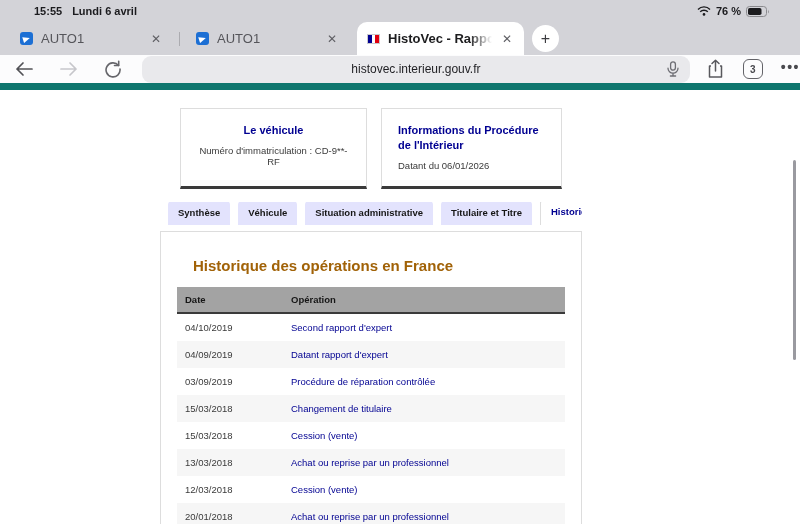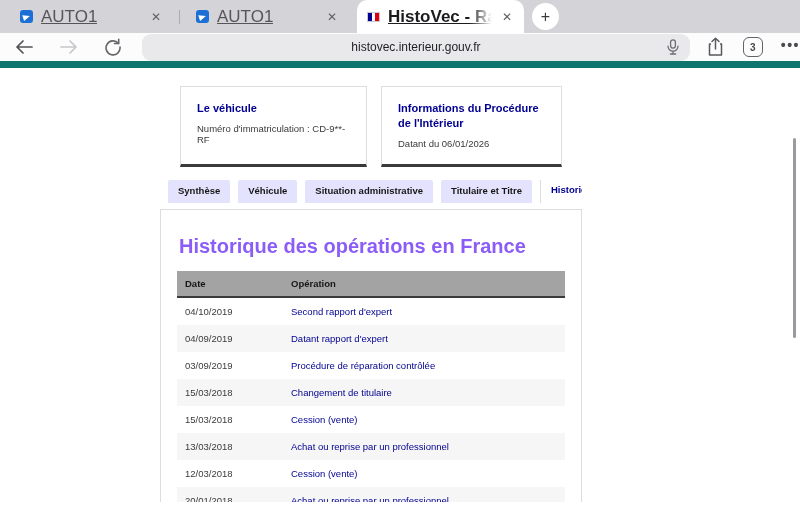--- a/index.html
+++ b/index.html
@@ -10,21 +10,21 @@
   
   .status-bar { height:22px; background:#d3d3d8; display:flex; align-items:center; justify-content:space-between; padding:0 30px 0 34px; }
   .status-left { display:flex; gap:10px; font-size:11px; font-weight:700; color:#1b1b1e; }
   .status-right { display:flex; align-items:center; gap:5px; font-size:11px; font-weight:600; color:#1b1b1e; }
   .wifi-icon svg, .battery { display:block; }
 
   
   .tab-strip { height:33px; background:#d3d3d8; display:flex; align-items:stretch; padding-left:10px; }
   .btab { display:flex; align-items:center; padding:0 10px; min-width:0; }
   .btab-inactive { width:163px; }
-  .btab-label { font-size:17px; color:#55555a; font-weight:500; margin-left:8px; white-space:nowrap; overflow:hidden;text-decoration:underline; }
+  .btab-label { font-size:13px; color:#55555a; font-weight:500; margin-left:8px; white-space:nowrap; overflow:hidden; }
   .btab-close { margin-left:auto; font-size:12px; color:#5f5f64; cursor:default; padding:0 2px; }
   .btab-sep { width:1px; height:14px; background:#ababb0; align-self:center; margin:0 6px; }
   .btab-active { width:167px; background:#fff; border-radius:10px 10px 0 0; margin-left:8px; }
   .btab-active .btab-label { color:#1c1c1e; font-weight:600; max-width:104px;
     -webkit-mask-image:linear-gradient(90deg,#000 78%,transparent); mask-image:linear-gradient(90deg,#000 78%,transparent); }
   .favicon-auto1 { width:13px; height:13px; border-radius:3px; background:#1c6fd4; position:relative; flex:none; }
   .favicon-auto1::after { content:""; position:absolute; left:3px; top:4px; border-left:7px solid #fff; border-top:3px solid transparent; border-bottom:3px solid transparent; transform:rotate(-18deg); }
   .favicon-flag { width:13px; height:10px; display:flex; flex:none; border:0.5px solid #c9c9ce; }
   .favicon-flag i { flex:1; }
   .new-tab-btn { width:27px; height:27px; border-radius:50%; background:#fff; align-self:center; margin-left:8px;
@@ -42,52 +42,75 @@
   .mic-icon { position:absolute; right:11px; top:5px; }
   .share-icon { margin-left:17px; }
   .tabcount-btn { margin-left:19px; width:20px; height:20px; border:1.7px solid #636368; border-radius:6px;
     display:flex; align-items:center; justify-content:center; font-size:10px; font-weight:600; color:#4a4a4f; }
   .dots-icon { margin-left:18px; letter-spacing:1.5px; font-size:14px; color:#4a4a4f; font-weight:700; padding-bottom:4px; }
 
   
   .page { position:relative; height:434px; background:#fff; overflow:hidden; }
 
   .info-card { position:absolute; top:18px; background:#fff; border:1px solid #dddddd; border-bottom:3px solid #3a3a3a; padding:14px 16px; }
-  .card-vehicle { left:180px; width:187px; height:81px; }
+  .card-vehicle { left:180px; width:187px; height:81px;text-align:center; }
   .card-ministry { left:381px; width:181px; height:81px; }
   .card-title { color:#000091; font-weight:700; font-size:11px; line-height:1.35; }
   .card-body { color:#3a3a3a; font-size:9.5px; margin-top:7px; }
 
   .dsfr-tabs { position:absolute; left:160px; top:112px; width:422px; height:23px; overflow:hidden;
     display:flex; gap:8px; padding-left:8px; align-items:flex-end; }
   .dsfr-tab { flex:none; border:0; font-family:inherit; background:#e3e3fd; color:#161616; font-size:9.5px; font-weight:700;
     padding:6px 10px 7px; border-radius:4px 4px 0 0; white-space:nowrap; cursor:pointer; }
   .dsfr-tab.active { background:#fff; color:#000091; border:1px solid #ddd; border-bottom:none;
     border-top:2px solid #000091; padding:5px 10px 8px; position:relative; z-index:2; }
 
   .panel { position:absolute; left:160px; top:141px; width:422px; height:300px; background:#fff;
     border:1px solid #ddd; border-bottom:none; padding:16px; }
-  .panel-heading { font-size:20px; font-weight:700; color:#8b5cf6; margin:9px 2px 13px; }
+  .panel-heading { font-size:15px; font-weight:700; color:#a16207; margin:9px 16px 13px; }
   table.hist { width:100%; border-collapse:collapse; border-bottom:1px solid #ddd; }
   table.hist th { background:#a3a3a3; text-align:left; font-size:9.5px; font-weight:700; color:#161616;
     padding:7px 8px; border-bottom:2px solid #3a3a3a; }
   table.hist th:first-child { width:106px; }
   table.hist td { font-size:9.5px; padding:8px 8px; color:#3a3a3a; }
   table.hist tbody tr:nth-child(even) { background:#f6f6f6; }
   .op-link { color:#000091; text-decoration:none; cursor:pointer; }
 
   .page-scrollbar { position:absolute; right:4px; top:70px; width:3px; height:200px; background:#9a9aa0; border-radius:2px; }
 
   svg { display:block; }
 </style>
 </head>
 <body>
 
 <div class="screen">
 
+  <div class="status-bar">
+    <div class="status-left">
+      <span>15:55</span>
+      <span>Lundi 6 avril</span>
+    </div>
+    <div class="status-right">
+      <span class="wifi-icon">
+        <svg width="14" height="10" viewBox="0 0 14 10">
+            <path d="M1 3.4 A8.5 8.5 0 0 1 13 3.4" fill="none" stroke="#1b1b1e" stroke-width="1.4"></path>
+            <path d="M3.2 5.8 A5.4 5.4 0 0 1 10.8 5.8" fill="none" stroke="#1b1b1e" stroke-width="1.4"></path>
+            <circle cx="7" cy="8.4" r="1.3" fill="#1b1b1e"></circle>
+          </svg>
+      </span>
+      <span>76 %</span>
+      <span class="battery">
+        <svg width="24" height="11" viewBox="0 0 24 11">
+            <rect x="0.5" y="0.5" width="20" height="10" rx="3" fill="none" stroke="#8a8a8e"></rect>
+            <rect x="2" y="2" width="13.5" height="7" rx="1.8" fill="#1b1b1e"></rect>
+            <path d="M22 3.5 q1.5 2 0 4 z" fill="#8a8a8e"></path>
+          </svg>
+      </span>
+    </div>
+  </div>
 
   <div class="tab-strip">
     <div class="btab btab-inactive">
       <span class="favicon-auto1"></span>
       <span class="btab-label">AUTO1</span>
       <span class="btab-close">✕</span>
     </div>
     <div class="btab-sep"></div>
     <div class="btab btab-inactive">
       <span class="favicon-auto1"></span>

